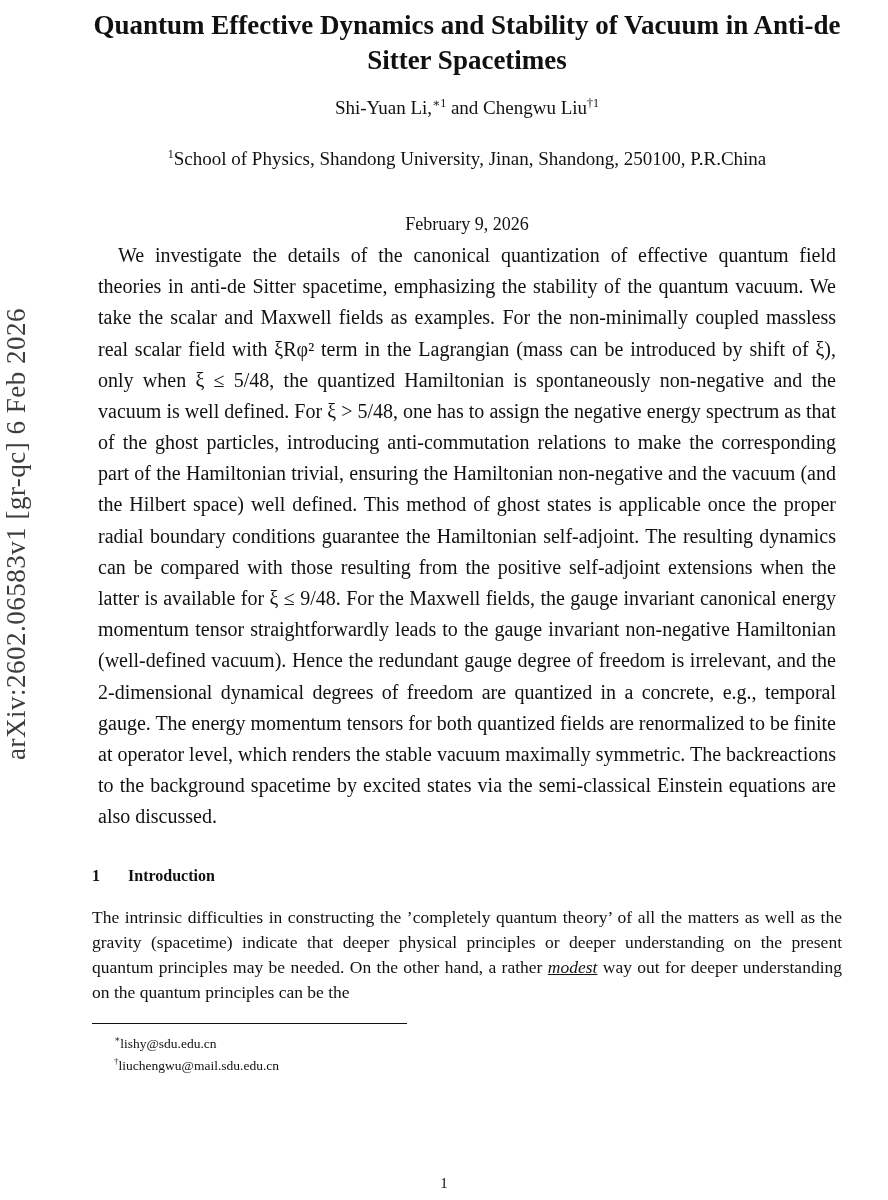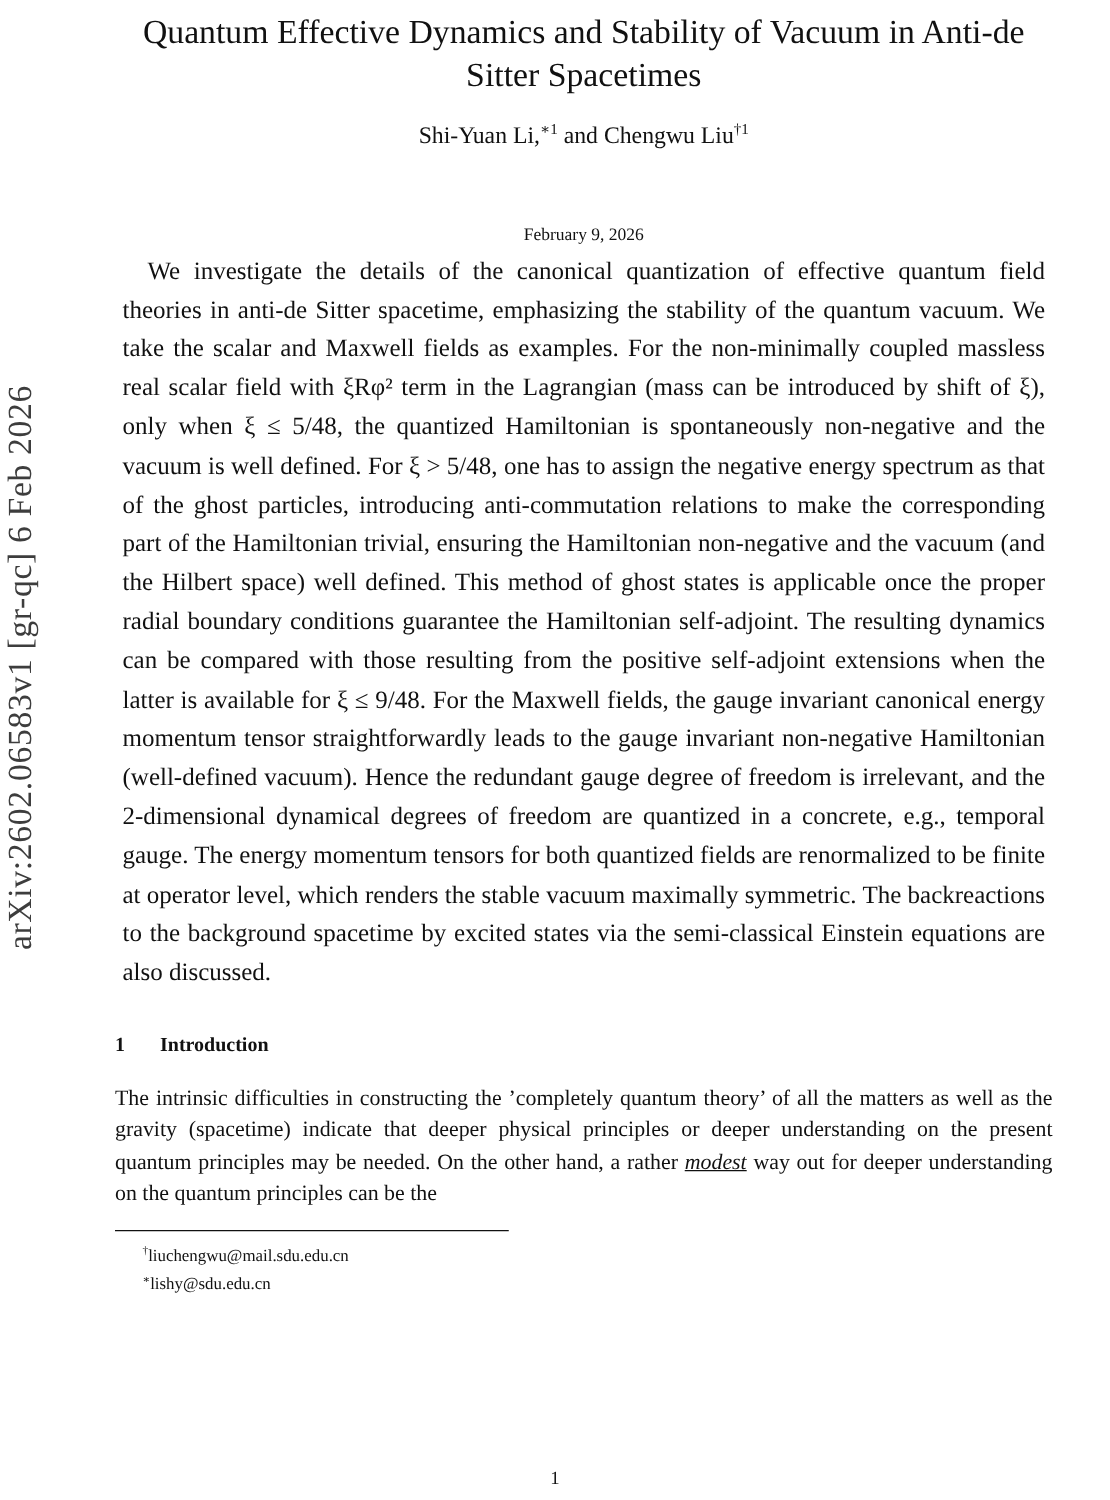--- a/index.html
+++ b/index.html
@@ -32,40 +32,40 @@
   .content {
     position: relative;
     margin-left: 92px;
     margin-right: 46px;
   }
   .title {
     margin-top: 8px;
     text-align: center;
     font-size: 27px;
     line-height: 1.3;
-    font-weight: normal;
+    font-weight: bold;
   }
   .authors {
     margin-top: 13px;
     text-align: center;
     font-size: 19px;
   }
   .authors sup, .affiliation sup {
     font-size: 12px;
   }
   .affiliation {
     margin-top: 24px;
     text-align: center;
     font-size: 19px;
     line-height: 1.6;
   }
   .date {
-    margin-top: 60px;
+    margin-top: 40px;
     text-align: center;
-    font-size: 14px;
+    font-size: 18px;
   }
   .abstract-heading {
     margin-top: 74px;
     text-align: center;
     font-size: 16px;
     font-weight: bold;
   }
   .abstract-body {
     margin-top: 5px;
     padding: 0 6px;
@@ -124,34 +124,35 @@
 <div class="page">
 
   <div class="arxiv-banner">arXiv:2602.06583v1  [gr-qc]  6 Feb 2026</div>
 
   <div class="content">
 
     <h1 class="title">Quantum Effective Dynamics and Stability of Vacuum in Anti-de Sitter Spacetimes</h1>
 
     <div class="authors"><span>Shi-Yuan Li,</span><sup>∗1</sup><span> and Chengwu Liu</span><sup>†1</sup></div>
 
+    <div class="affiliation"><sup>1</sup><span>School of Physics, Shandong University, Jinan, Shandong, 250100, P.R.China</span></div>
 
     <div class="date">February 9, 2026</div>
 
 
     <p class="abstract-body">We investigate the details of the canonical quantization of effective quantum field theories in anti-de Sitter spacetime, emphasizing the stability of the quantum vacuum. We take the scalar and Maxwell fields as examples. For the non-minimally coupled massless real scalar field with ξRφ² term in the Lagrangian (mass can be introduced by shift of ξ), only when ξ ≤ 5/48, the quantized Hamiltonian is spontaneously non-negative and the vacuum is well defined. For ξ &gt; 5/48, one has to assign the negative energy spectrum as that of the ghost particles, introducing anti-commutation relations to make the corresponding part of the Hamiltonian trivial, ensuring the Hamiltonian non-negative and the vacuum (and the Hilbert space) well defined. This method of ghost states is applicable once the proper radial boundary conditions guarantee the Hamiltonian self-adjoint. The resulting dynamics can be compared with those resulting from the positive self-adjoint extensions when the latter is available for ξ ≤ 9/48. For the Maxwell fields, the gauge invariant canonical energy momentum tensor straightforwardly leads to the gauge invariant non-negative Hamiltonian (well-defined vacuum). Hence the redundant gauge degree of freedom is irrelevant, and the 2-dimensional dynamical degrees of freedom are quantized in a concrete, e.g., temporal gauge. The energy momentum tensors for both quantized fields are renormalized to be finite at operator level, which renders the stable vacuum maximally symmetric. The backreactions to the background spacetime by excited states via the semi-classical Einstein equations are also discussed.</p>
 
     <h2 class="section-heading"><span class="sec-number">1</span><span class="sec-title">Introduction</span></h2>
 
     <p class="intro-paragraph"><span>The intrinsic difficulties in constructing the ’completely quantum theory’ of all the matters as well as the gravity (spacetime) indicate that deeper physical principles or deeper understanding on the present quantum principles may be needed. On the other hand, a rather </span><span class="emph">modest</span><span> way out for deeper understanding on the quantum principles can be the</span></p>
 
     <hr class="footnote-rule">
 
     <div class="footnotes">
+      <div><sup>∗</sup><span>lishy@sdu.edu.cn</span></div>
       <div><sup>†</sup><span>liuchengwu@mail.sdu.edu.cn</span></div>
-      <div><sup>∗</sup><span>lishy@sdu.edu.cn</span></div>
     </div>
 
   </div>
 
   <div class="page-number">1</div>
 
 </div>
 
 </body></html>

